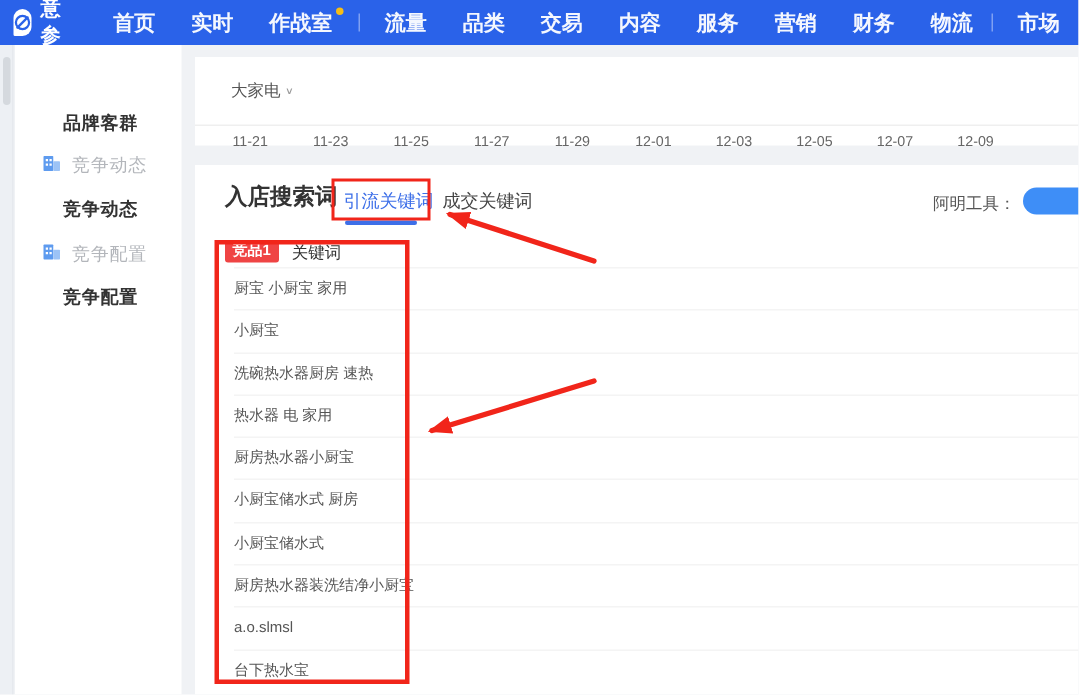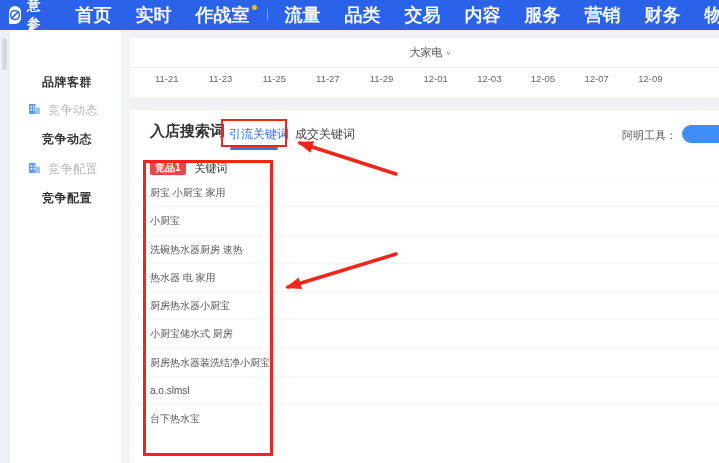--- a/index.html
+++ b/index.html
@@ -18,21 +18,21 @@
   }
   .brand { display:flex; align-items:center; gap:6px; margin-left:9px; margin-right:16px; }
   .logo-icon {
     width:18px; height:18px; background:#fff;
     border-radius:6px 6px 6px 1px; display:flex; align-items:center; justify-content:center;
   }
   .brand-name { color:#fff; font-size:13.5px; font-weight:bold; letter-spacing:1px; }
   .nav-menu { display:flex; align-items:center; height:30px; flex:1; }
   .nav-item {
     position:relative; padding:0 12px; height:30px; line-height:30px;
-    color:rgba(255,255,255,.95); font-size:18px; font-weight:bold; cursor:pointer;
+    color:rgba(255,255,255,.95); font-size:14px; font-weight:bold; cursor:pointer;
     white-space:nowrap;
   }
   .nav-item.active { color:#f6bd16; }
   .nav-item.active::after {
     content:""; position:absolute; left:11px; right:11px; bottom:0;
     height:3px; background:#f6bd16;
   }
   .nav-divider { width:1px; height:12px; background:rgba(255,255,255,.4); margin:0 5px; }
   .nav-divider.push { margin-left:auto; }
   .notif-dot {
@@ -55,22 +55,22 @@
   }
   .side-item { position:absolute; left:0; right:0; height:16px; display:flex; align-items:flex-start; cursor:pointer; }
   .side-item .bld { width:13px; height:13px; margin-left:18px; margin-right:7px; flex:none; }
   .side-label-bold { margin-left:32px; font-size:12px; font-weight:bold; color:#333; letter-spacing:.5px; }
   .side-label-gray { font-size:12px; color:#b3b6bb; letter-spacing:.5px; }
 
   
   .card { position:absolute; left:130px; right:0; background:#fff; }
   .card-top { top:38px; height:59px; }
   .category-row {
-    height:30px; display:flex; align-items:center; padding-left:12px;
-    border-bottom:1px solid #efefef; color:#555; font-size:11px; cursor:pointer;justify-content:center;
+    height:46px; display:flex; align-items:center; padding-left:24px;
+    border-bottom:1px solid #efefef; color:#555; font-size:11px; cursor:pointer;
   }
   .chev { font-size:8px; color:#999; margin-left:3px; transform:scaleY(.8); }
   .dates-row { display:flex; padding-left:25px; margin-top:5px; }
   .date-tick { width:53.7px; text-align:left; font-size:9.5px; color:#666; }
 
   .card-main { top:110px; bottom:0; }
   .panel-title { position:absolute; left:20px; top:12px; font-size:15px; font-weight:bold; color:#333; }
   .tab { position:absolute; top:16px; font-size:12px; cursor:pointer;text-align:center; }
   .tab-traffic { left:99px; color:#3d6fe8; }
   .tab-deal { left:165px; color:#444; }
@@ -85,23 +85,23 @@
   }
 
   .kw-table { position:absolute; left:0; right:0; top:48px; bottom:0; }
   .kw-head { height:20px; display:flex; align-items:center; padding-left:20px; gap:9px; }
   .badge {
     background:#ef4444; color:#fff; font-size:10px; line-height:14px;
     padding:0 5px; border-radius:2px; font-weight:bold;
   }
   .kw-head-label { font-size:11px; color:#333; }
   .kw-row {
-    height:28.3px; line-height:28.3px; padding-left:20px;
+    height:28.3px; line-height:28.3px; 
     font-size:10px; color:#555; border-top:1px solid #f4f4f4;
-    white-space:nowrap; overflow:hidden;
+    white-space:nowrap; overflow:hidden;margin-left:26px;
   }
 
   
   .red-box-tab {
     position:absolute; left:221px; top:119px; width:66px; height:28px;
     border:2px solid #f1251a; z-index:10; pointer-events:none;
   }
   .red-box-col {
     position:absolute; left:143px; top:160px; width:130px; height:296px;
     border:3px solid #f1251a; z-index:10; pointer-events:none;
@@ -215,20 +215,21 @@
     <div class="kw-head">
       <span class="badge">竞品1</span>
       <span class="kw-head-label">关键词</span>
     </div>
     <div class="kw-row">厨宝 小厨宝 家用</div>
     <div class="kw-row">小厨宝</div>
     <div class="kw-row">洗碗热水器厨房 速热</div>
     <div class="kw-row">热水器 电 家用</div>
     <div class="kw-row">厨房热水器小厨宝</div>
     <div class="kw-row">小厨宝储水式 厨房</div>
+    <div class="kw-row">小厨宝储水式</div>
     <div class="kw-row">厨房热水器装洗结净小厨宝</div>
     <div class="kw-row">a.o.slmsl</div>
     <div class="kw-row">台下热水宝</div>
   </div>
 </div>
 
 <div class="red-box-tab"></div>
 <div class="red-box-col"></div>
 <svg class="arrow-layer" width="719" height="463" viewBox="0 0 719 463">
   <defs>

